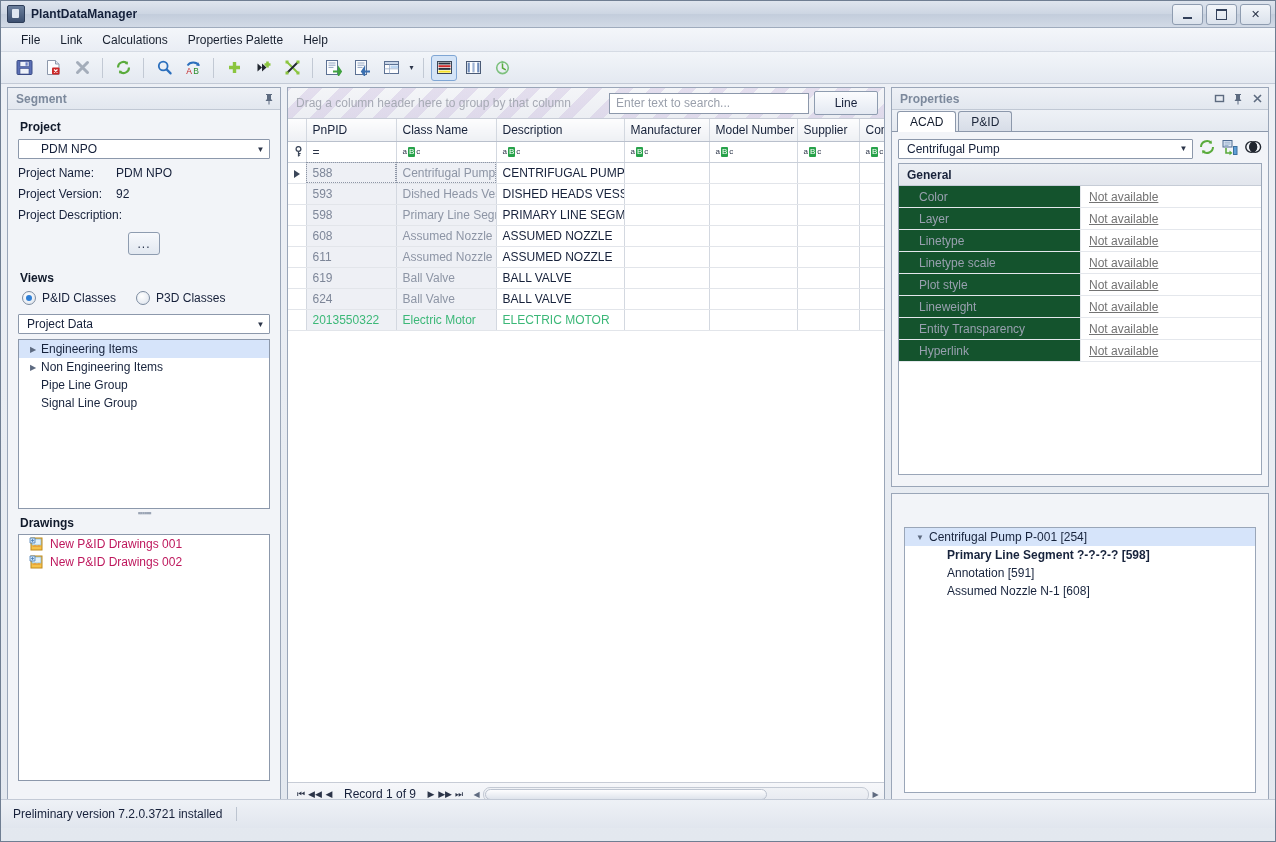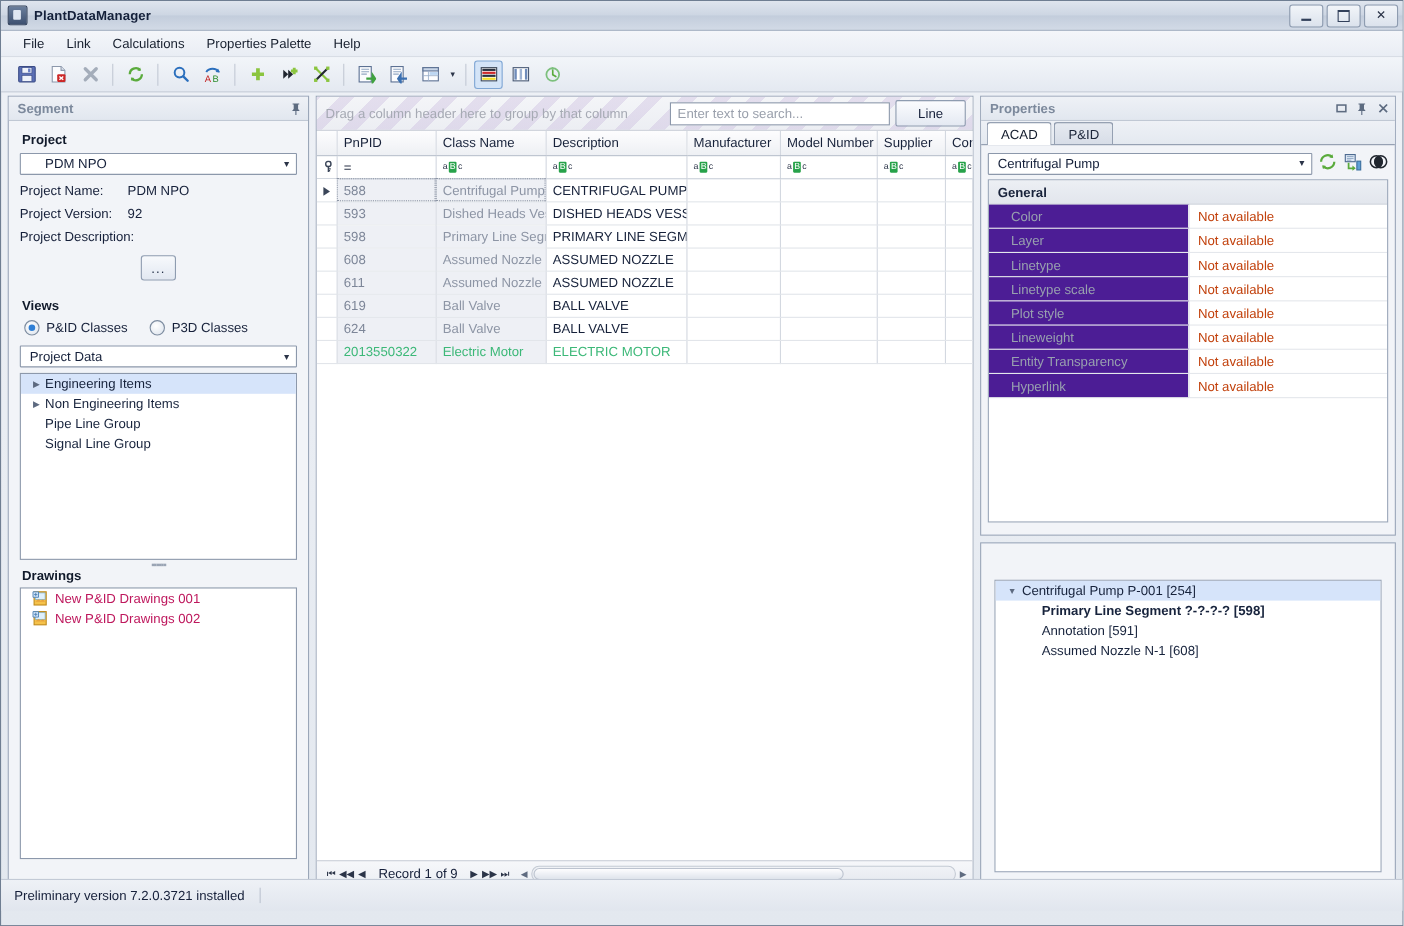--- a/index.html
+++ b/index.html
@@ -229,23 +229,23 @@
   .prop-table{
     margin:0 6px;border:1px solid #9aa6b8;background:#fff;
     height:312px;overflow:hidden;box-sizing:border-box;
   }
   .prow{display:flex;height:21px;border-bottom:1px solid #e4e7ec;align-items:center;}
   .prow.cat{
     background:linear-gradient(180deg,#eceff4,#e2e6ed);font-weight:bold;color:#18223a;
     padding-left:8px;border-bottom:1px solid #c6ccd6;
   }
   .pname{width:182px;flex:none;padding-left:20px;color:#98a0af;box-sizing:border-box;
-    background:#4c1d95;height:100%;display:flex;align-items:center;
+    background:#14532d;height:100%;display:flex;align-items:center;
     border-right:1px solid #e4e7ec;}
-  .pval{flex:1;padding-left:8px;color:#c2410c;}
+  .pval{flex:1;padding-left:8px;color:#737373;text-decoration:underline;}
 
   
   #relationships{right:6px;top:411px;width:378px;bottom:6px;}
   .rel-tree{
     margin:6px;border:1px solid #9aa6b8;background:#fff;
     position:absolute;left:6px;right:6px;top:27px;bottom:6px;overflow:hidden;
   }
   .rnode{height:18px;display:flex;align-items:center;font-size:12px;color:#17233c;padding-left:6px;}
   .rnode.sel{background:#d6e4fa;}
   .rexp{width:18px;flex:none;display:flex;align-items:center;justify-content:center;font-size:8px;color:#5d6a80;}

